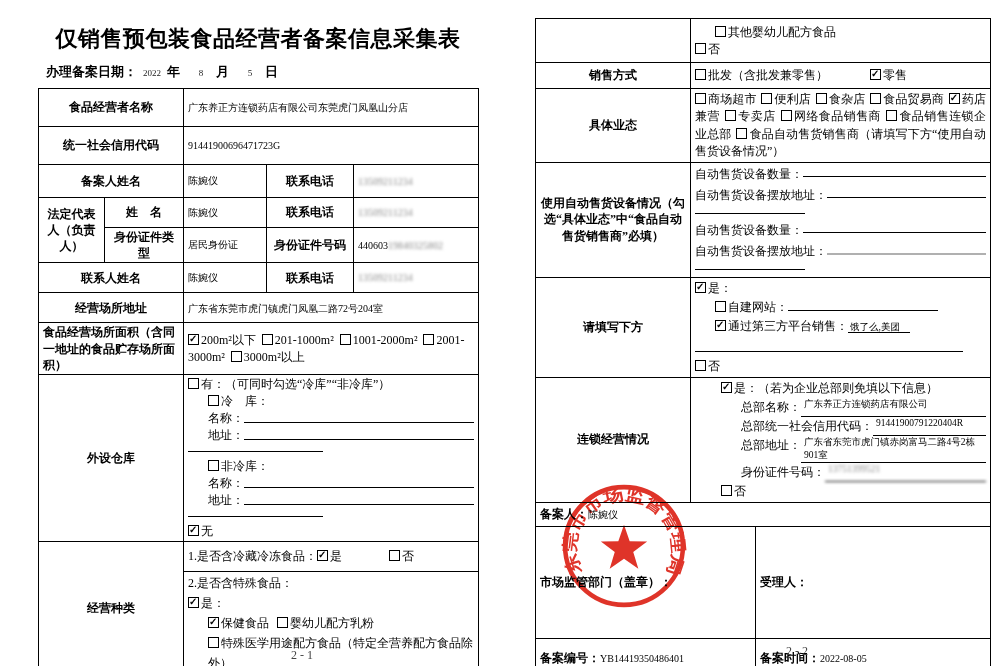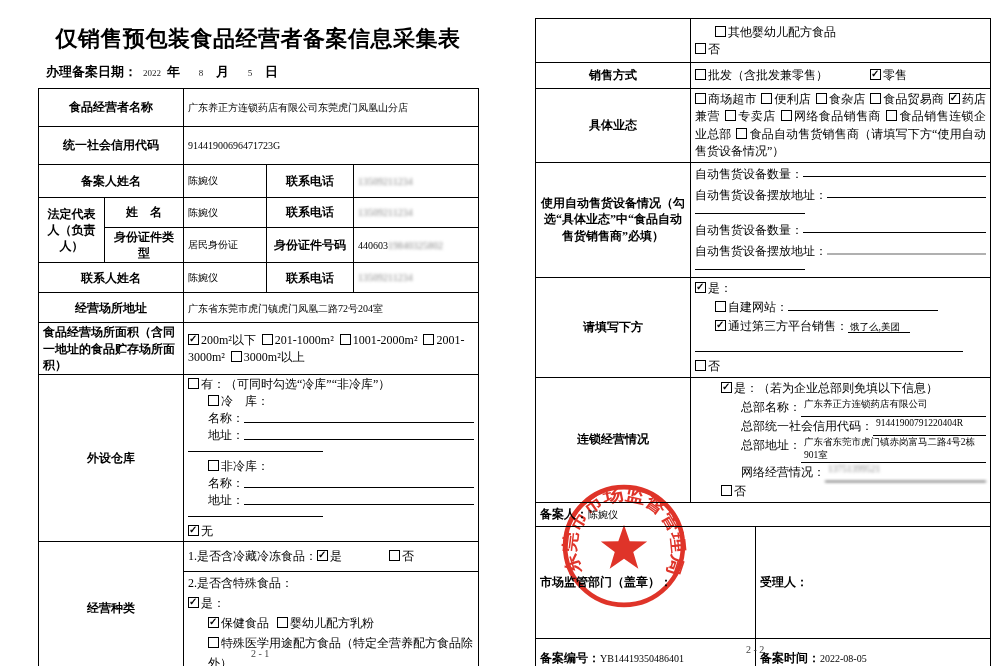--- a/index.html
+++ b/index.html
@@ -52,21 +52,21 @@
   .uflex { flex:1; border-bottom:1px solid #000; font-size:9.5px; line-height:13px; padding-left:3px; }
 
   .q2 .line { line-height:20px; }
   .vend .line { line-height:21px; font-size:12px; }
   .chain .line { line-height:19px;padding-left:26px; }
   .online .line { line-height:19px; }
 
   .inline-lbl { font-weight:bold; font-size:12px; }
   .inline-val { font-size:10px; }
 
-  .pgnum { position:absolute; font-size:10px; color:#444; }
+  .pgnum { position:absolute; font-size:12px; color:#444;margin-left:40px; }
 
   .seal { position:absolute; left:58px; top:476px; width:132px; height:140px;
           mix-blend-mode:multiply; opacity:0.93; pointer-events:none; }
 </style>
 </head>
 <body>
 
 <div class="page" id="p1">
   <div class="title">仅销售预包装食品经营者备案信息采集表</div>
 
@@ -273,21 +273,21 @@
             </div>
         <div class="line ind flex">
               <span>总部统一社会信用代码：</span>
               <span class="uflex">91441900791220404R</span>
             </div>
         <div class="line ind flex">
               <span>总部地址：</span>
               <span class="uflex">广东省东莞市虎门镇赤岗富马二路4号2栋901室</span>
             </div>
         <div class="line ind flex">
-              <span>网络经营情况：</span>
+              <span>身份证件号码：</span>
               <span class="uflex blur">13751399521</span>
             </div>
         <div class="line"><span class="cb"></span><span>否</span></div>
       </td>
     </tr>
 
     <tr style="height:24px">
       <td colspan="3" class="val">
         <span class="inline-lbl">备案人：</span><span class="inline-val">陈婉仪</span>
       </td>

